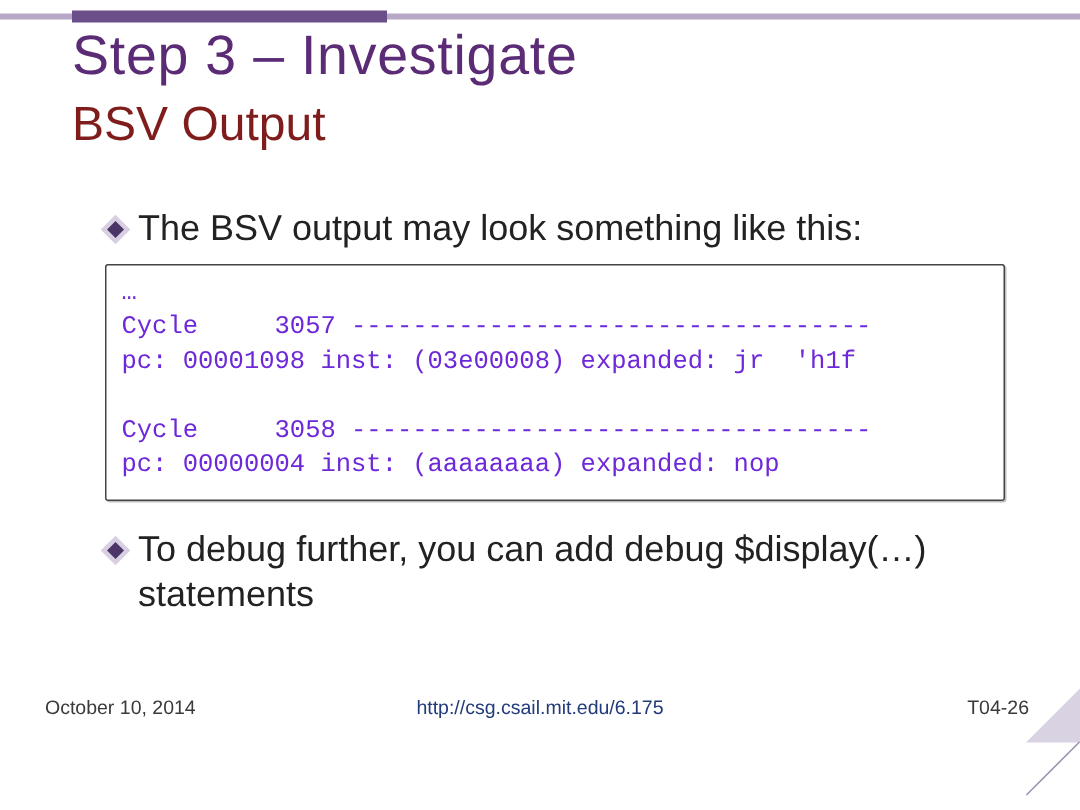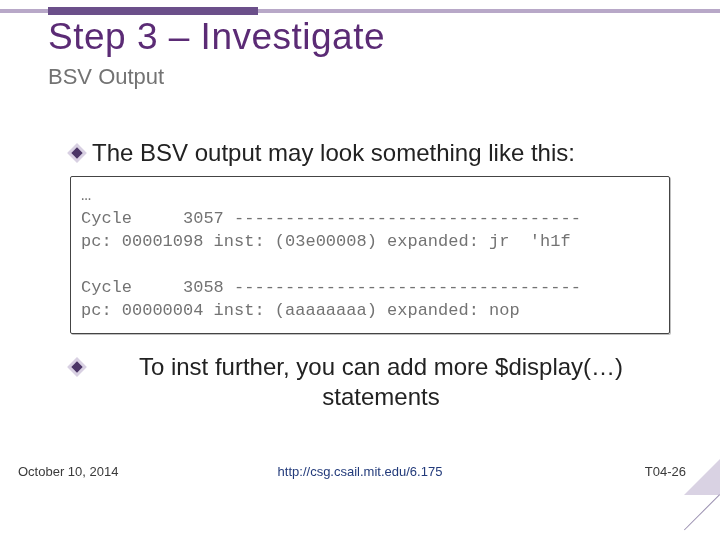--- a/index.html
+++ b/index.html
@@ -40,22 +40,22 @@
     left: 48px;
     font-size: 37px;
     color: #5b2b75;
     letter-spacing: 0.5px;
     font-weight: 400;
   }
   .subtitle {
     position: absolute;
     top: 64px;
     left: 48px;
-    font-size: 22px;
-    color: #737373;
+    font-size: 32px;
+    color: #7f1d1d;
     font-weight: 400;
   }
   .body-area {
     position: absolute;
     top: 138px;
     left: 70px;
     right: 50px;
   }
   .bullet-line {
     display: flex;
@@ -85,43 +85,42 @@
     width: 8px;
     height: 8px;
     background: #4b3566;
     transform: rotate(45deg);
     left: 3px; top: 3px;
   }
   .bullet-text {
     font-size: 24px;
     line-height: 1.25;
     color: #222;
-    text-align: center;
   }
   .codebox {
     border: 1px solid #444;
     border-radius: 2px;
     box-shadow: 1px 1px 0 rgba(0,0,0,0.25);
     margin: 6px 0 18px 0;
     padding: 8px 10px 10px 10px;
     font-family: "Courier New", Courier, monospace;
     font-size: 17px;
     line-height: 1.35;
     white-space: pre;
-    color: #737373;
+    color: #6d28d9;
   }
   .footer {
     position: absolute;
     bottom: 16px;
     left: 0;
     right: 0;
     font-size: 13px;
     color: #3a3a3a;
   }
-  .footer .fl { position: absolute; left: 18px; bottom: 0; text-align: center; }
+  .footer .fl { position: absolute; left: 30px; bottom: 0; text-align: center; }
   .footer .fc { position: absolute; left: 0; right: 0; text-align: center; bottom: 0; color: #223a7a; margin-top: 32px; }
   .footer .fr { position: absolute; right: 34px; bottom: 0; }
   .corner {
     position: absolute;
     right: 0;
     bottom: 0;
     width: 0; height: 0;
     border-left: 36px solid transparent;
     border-bottom: 36px solid #d9d2e3;
   }
@@ -158,21 +157,21 @@
 
     <div class="codebox"><span>…</span>
 <span>Cycle     3057 ----------------------------------</span>
 <span>pc: 00001098 inst: (03e00008) expanded: jr  'h1f</span>
 <span></span>
 <span>Cycle     3058 ----------------------------------</span>
 <span>pc: 00000004 inst: (aaaaaaaa) expanded: nop</span></div>
 
     <div class="bullet-line">
       <span class="bullet-icon"></span>
-      <span class="bullet-text">To inst further, you can add more $display(…) statements</span>
+      <span class="bullet-text">To debug further, you can add debug $display(…) statements</span>
     </div>
 
   </div>
 
   <div class="footer">
     <span class="fl">October 10, 2014</span>
     <span class="fc">http://csg.csail.mit.edu/6.175</span>
     <span class="fr">T04-26</span>
   </div>
 

